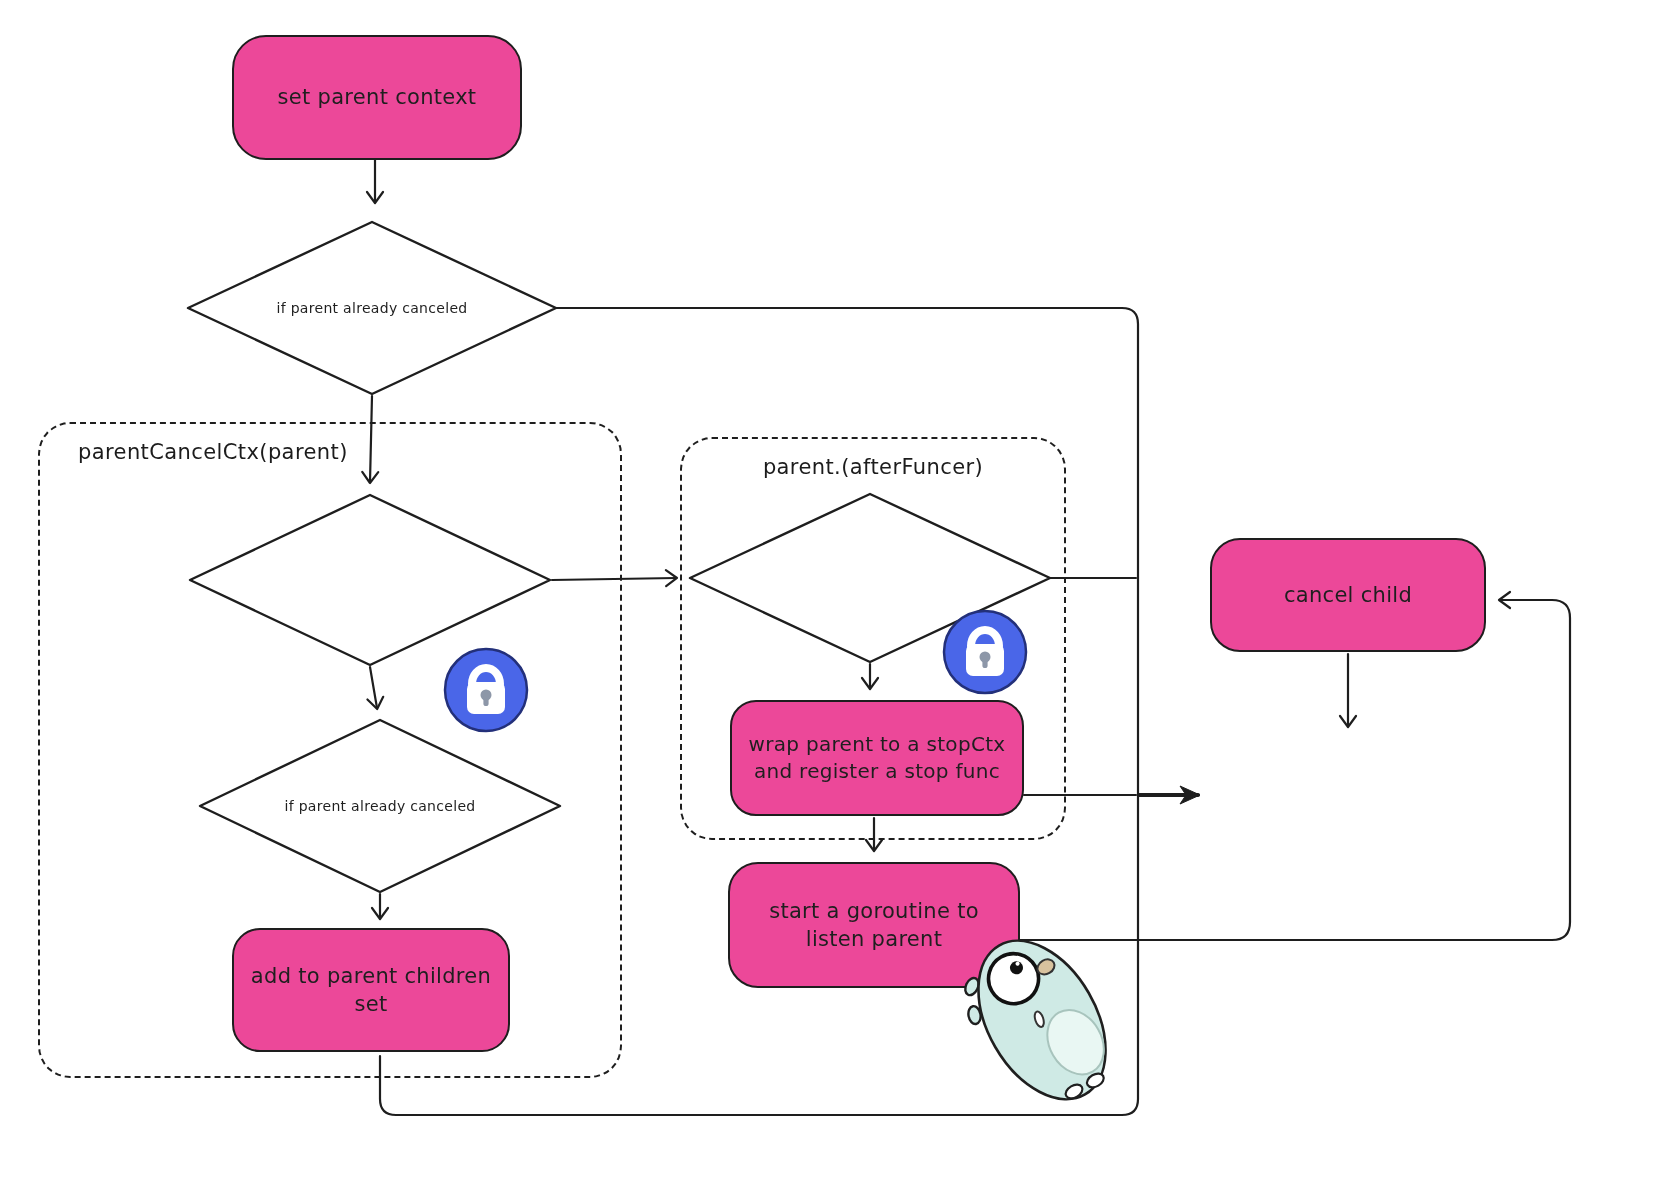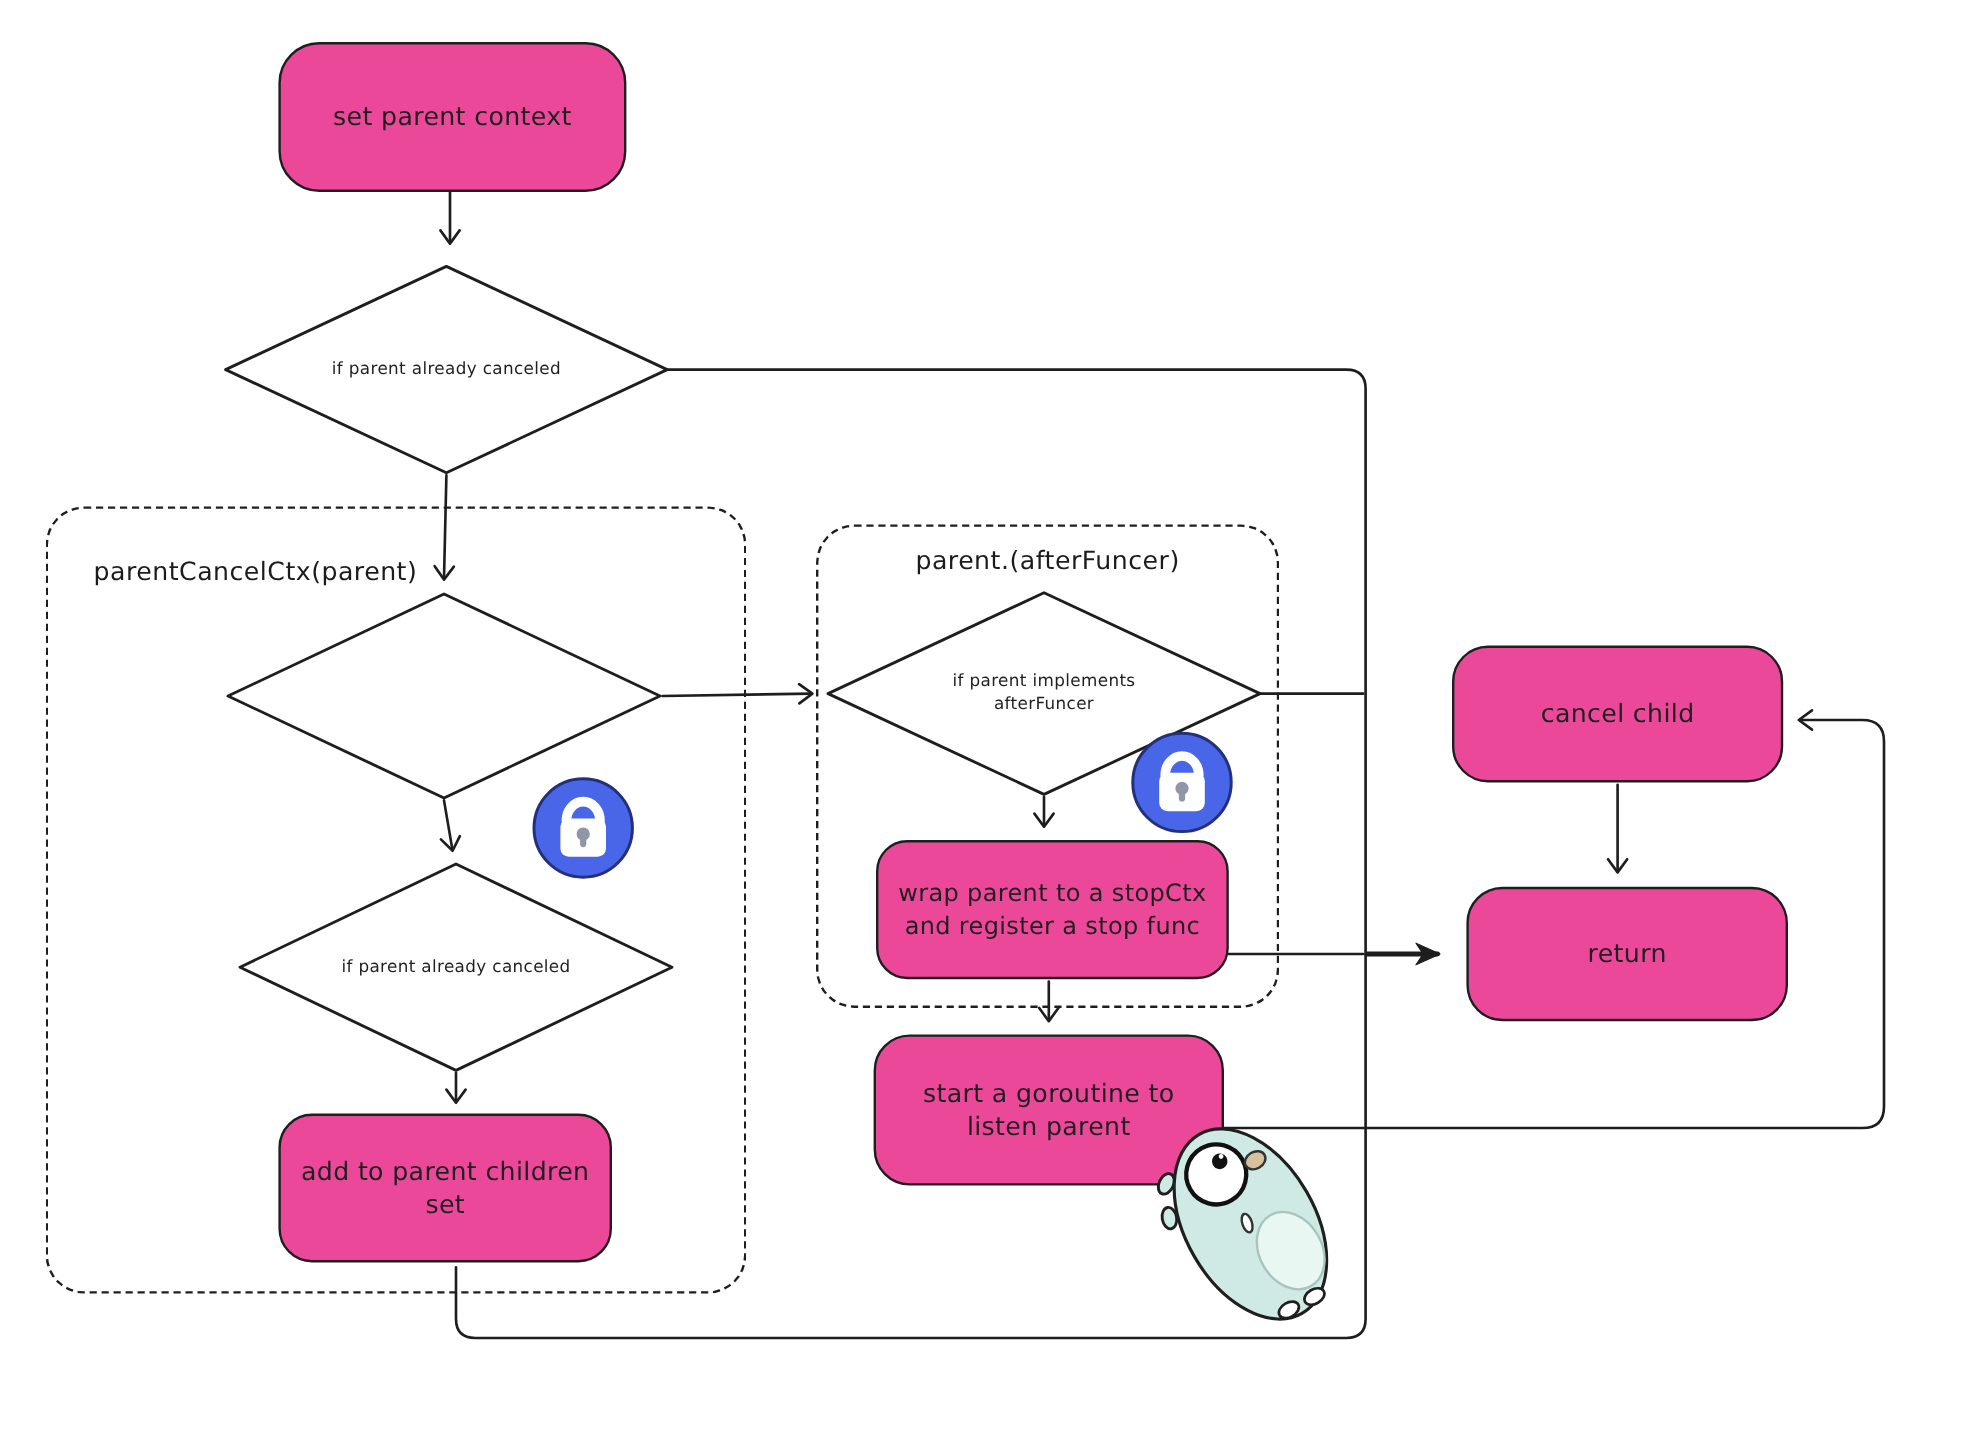--- a/index.html
+++ b/index.html
@@ -23,21 +23,21 @@
     position:absolute;display:flex;align-items:center;justify-content:center;text-align:center;
     font-size:14px;line-height:1.35;letter-spacing:.3px;
   }
 </style>
 </head>
 <body>
 
 <div class="canvas">
 
   <div class="container" style="left:38px;top:422px;width:580px;height:652px;">
-    <div class="container-label" style="left:38px;top:40px;">parentCancelCtx(parent)</div>
+    <div class="container-label" style="left:38px;top:16px;">parentCancelCtx(parent)</div>
   </div>
 
   <div class="container" style="left:680px;top:437px;width:382px;height:399px;">
     <div class="container-label" style="left:0;top:16px;width:100%;text-align:center;">parent.(afterFuncer)</div>
   </div>
 
   <svg class="layer" viewBox="0 0 1654 1192">
     <defs>
       <marker id="vee" markerUnits="userSpaceOnUse" markerWidth="26" markerHeight="26" viewBox="-13 -13 26 26" refX="-1" refY="0" orient="auto">
         <path d="M -11 -8 L 0 0 L -11 8" fill="none" stroke="#1e1e1e" stroke-width="2.2" stroke-linecap="round" stroke-linejoin="round"></path>
@@ -97,27 +97,23 @@
   </div>
 
   <div class="node" style="left:730px;top:700px;width:294px;height:116px;border-radius:26px;font-size:20px;">
     <span>wrap parent to a stopCtx and register a stop func</span>
   </div>
 
   <div class="node" style="left:1210px;top:538px;width:276px;height:114px;">
     <span>cancel child</span>
   </div>
 
-  <div class="node" style="left:1222px;top:739px;width:268px;height:112px;">
-    <span>return</span>
-  </div>
 
   <div class="dlabel" style="left:252px;top:268px;width:240px;height:80px;">if parent already canceled</div>
   <div class="dlabel" style="left:260px;top:766px;width:240px;height:80px;">if parent already canceled</div>
-  <div class="dlabel" style="left:780px;top:526px;width:180px;height:104px;">if parent implements afterFuncer</div>
 
   <svg class="layer" viewBox="0 0 1654 1192">
 
     <g transform="translate(486,690)">
       <circle cx="0" cy="0" r="41" fill="#4a66e8" stroke="#23307a" stroke-width="2.5"></circle>
       <path d="M -14 -6 a 14 16 0 0 1 28 0" fill="none" stroke="#ffffff" stroke-width="8" stroke-linecap="round"></path>
       <rect x="-19" y="-8" width="38" height="32" rx="7" fill="#ffffff"></rect>
       <circle cx="0" cy="5" r="5.5" fill="#8d97a8"></circle>
       <rect x="-2.6" y="6" width="5.2" height="10" rx="2.6" fill="#8d97a8"></rect>
     </g>

